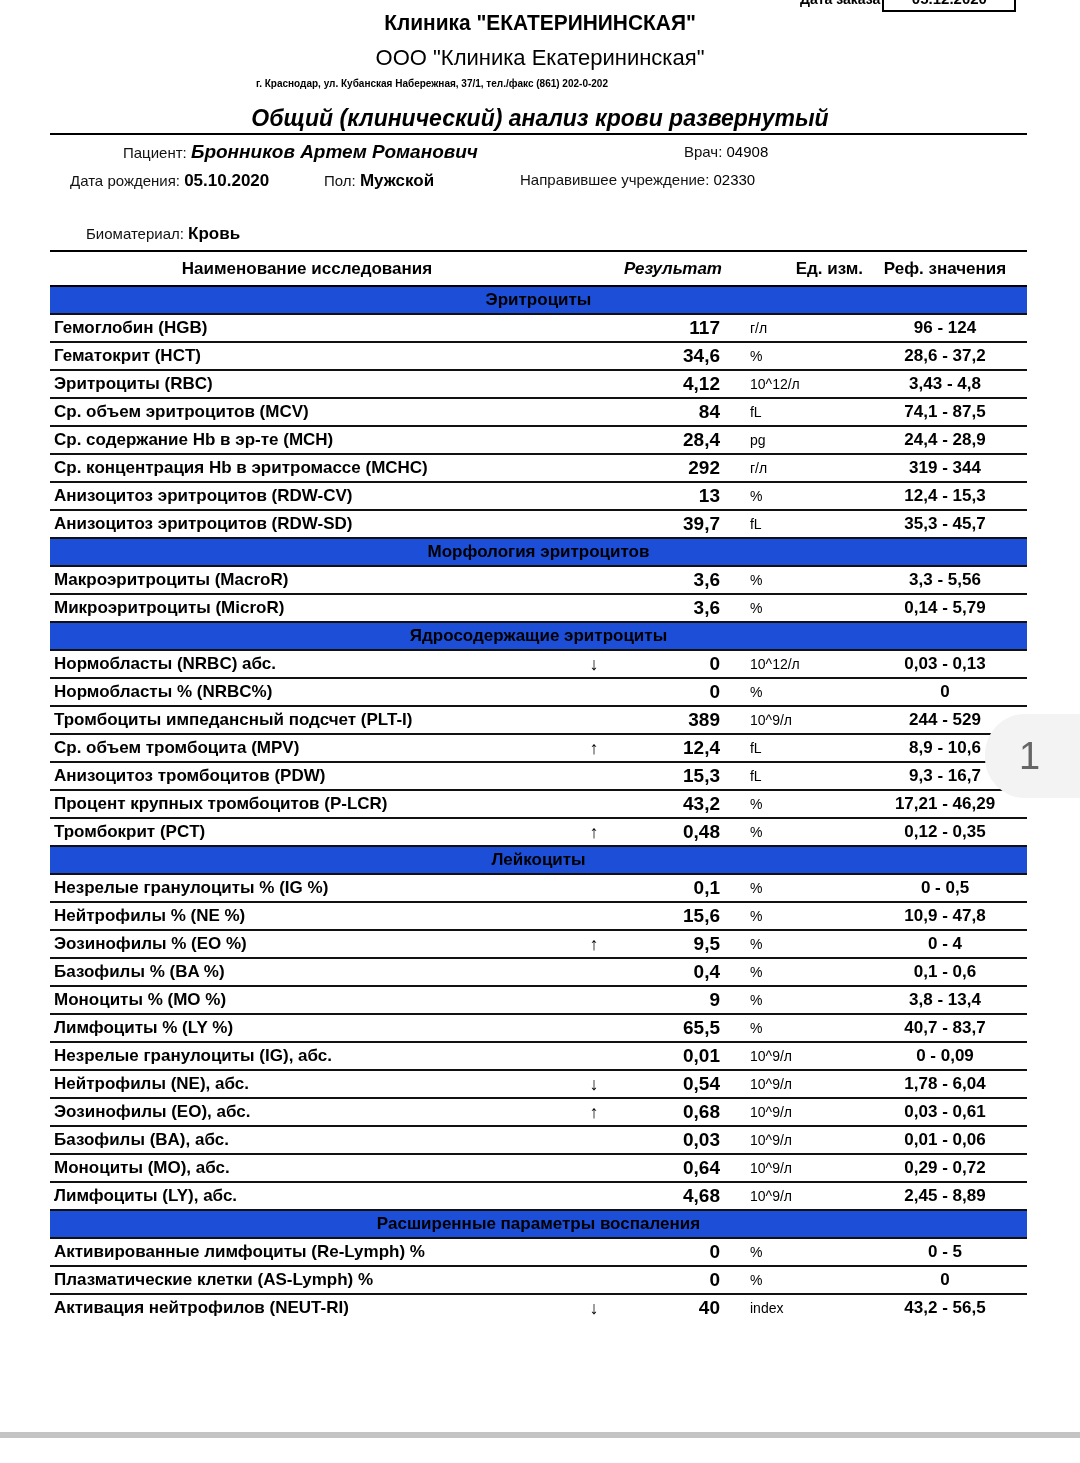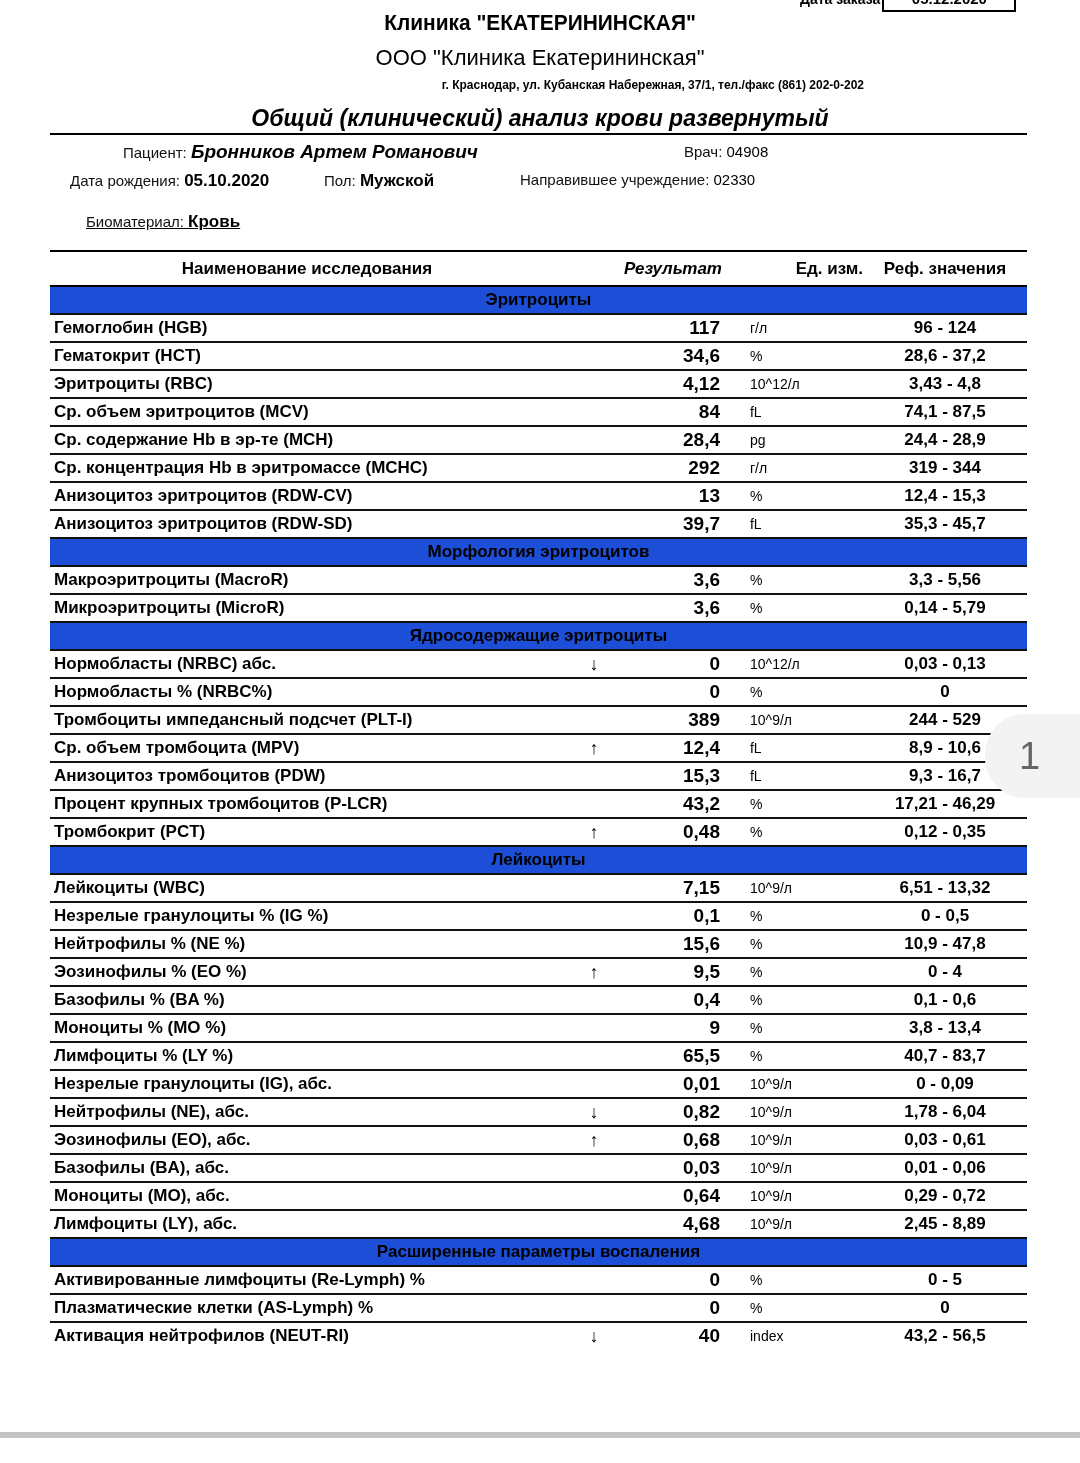--- a/index.html
+++ b/index.html
@@ -4,21 +4,21 @@
 <style>
   html, body { margin:0; padding:0; background:#ffffff; }
   body { width:1080px; height:1463px; position:relative; overflow:hidden;
          font-family:"Liberation Sans", "DejaVu Sans", sans-serif; color:#000; }
   .order-date { position:absolute; top:-14px; left:800px; font-size:14px; font-weight:bold; }
   .order-date .lbl { display:inline-block; vertical-align:middle; }
   .order-date .box { display:inline-block; vertical-align:middle; border:2px solid #000; width:130px; height:22px;
                      margin-left:2px; text-align:center; font-size:15px; line-height:22px; }
   .clinic-name { position:absolute; top:10px; left:0; width:1080px; text-align:center; font-size:22px; font-weight:bold; transform:scaleX(0.95); }
   .clinic-org { position:absolute; top:45px; left:0; width:1080px; text-align:center; font-size:22px; }
-  .clinic-addr { position:absolute; top:78px; left:0; width:864px; text-align:right; font-size:12px; font-weight:bold; }
+  .clinic-addr { position:absolute; top:78px; left:0; width:864px; text-align:center; font-size:10px; font-weight:bold; }
   .doc-title { position:absolute; top:105px; left:0; width:1080px; text-align:center; font-size:23px; font-weight:bold; font-style:italic; }
   .rule-top { position:absolute; top:133px; left:50px; width:977px; height:2px; background:#000; }
   .meta { position:absolute; font-size:15px; white-space:nowrap; }
   .meta .k { font-size:15px; color:#111; }
   .meta .v { font-weight:bold; font-size:17px; }
   .meta .vi { font-weight:bold; font-style:italic; font-size:19px; }
   .meta .vn { font-size:15px; }
 
   table.res { position:absolute; top:250px; left:50px; width:977px; border-collapse:collapse; }
   table.res th { font-size:17px; font-weight:bold; height:33px; padding:0; border-top:2px solid #000; border-bottom:2px solid #000; }
@@ -61,21 +61,21 @@
   <span class="v">05.10.2020</span>
 </div>
 <div class="meta" style="top:171px; left:324px;">
   <span class="k">Пол:</span>
   <span class="v">Мужской</span>
 </div>
 <div class="meta" style="top:171px; left:520px;">
   <span class="k">Направившее учреждение:</span>
   <span class="vn">02330</span>
 </div>
-<div class="meta" style="top:212px; left:86px;text-decoration:underline;">
+<div class="meta" style="top:224px; left:86px;">
   <span class="k">Биоматериал:</span>
   <span class="v">Кровь</span>
 </div>
 
 <table class="res">
   <thead>
     <tr>
       <th style="width:514px; text-align:center;">Наименование исследования</th>
       <th style="width:60px;"></th>
       <th style="width:57px; text-align:right; white-space:nowrap;font-style:italic;">Результат</th>
@@ -209,27 +209,20 @@
         <td class="c-name">Тромбокрит (PCT)</td>
         <td class="c-flag">↑</td>
         <td class="c-val">0,48</td>
         <td class="c-unit">%</td>
         <td class="c-ref">0,12 - 0,35</td>
       </tr>
       <tr class="section">
         <td colspan="5">Лейкоциты</td>
       </tr>
       <tr>
-        <td class="c-name">Лейкоциты (WBC)</td>
-        <td class="c-flag"></td>
-        <td class="c-val">7,15</td>
-        <td class="c-unit">10^9/л</td>
-        <td class="c-ref">6,51 - 13,32</td>
-      </tr>
-      <tr>
         <td class="c-name">Незрелые гранулоциты % (IG %)</td>
         <td class="c-flag"></td>
         <td class="c-val">0,1</td>
         <td class="c-unit">%</td>
         <td class="c-ref">0 - 0,5</td>
       </tr>
       <tr>
         <td class="c-name">Нейтрофилы % (NE %)</td>
         <td class="c-flag"></td>
         <td class="c-val">15,6</td>
@@ -267,21 +260,21 @@
       <tr>
         <td class="c-name">Незрелые гранулоциты (IG), абс.</td>
         <td class="c-flag"></td>
         <td class="c-val">0,01</td>
         <td class="c-unit">10^9/л</td>
         <td class="c-ref">0 - 0,09</td>
       </tr>
       <tr>
         <td class="c-name">Нейтрофилы (NE), абс.</td>
         <td class="c-flag">↓</td>
-        <td class="c-val">0,82</td>
+        <td class="c-val">0,54</td>
         <td class="c-unit">10^9/л</td>
         <td class="c-ref">1,78 - 6,04</td>
       </tr>
       <tr>
         <td class="c-name">Эозинофилы (EO), абс.</td>
         <td class="c-flag">↑</td>
         <td class="c-val">0,68</td>
         <td class="c-unit">10^9/л</td>
         <td class="c-ref">0,03 - 0,61</td>
       </tr>

